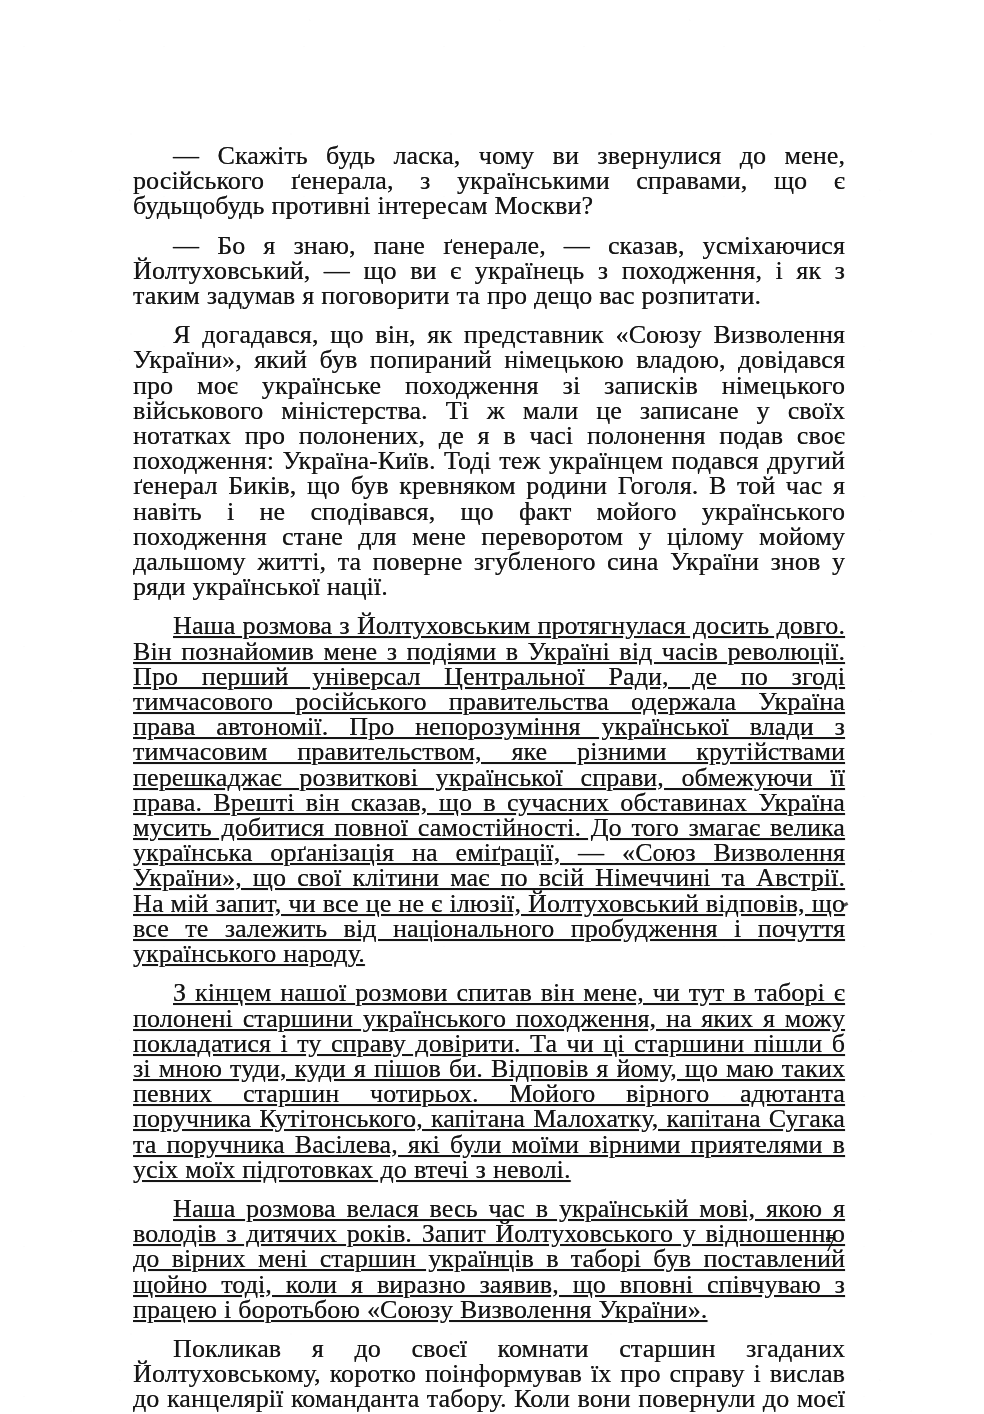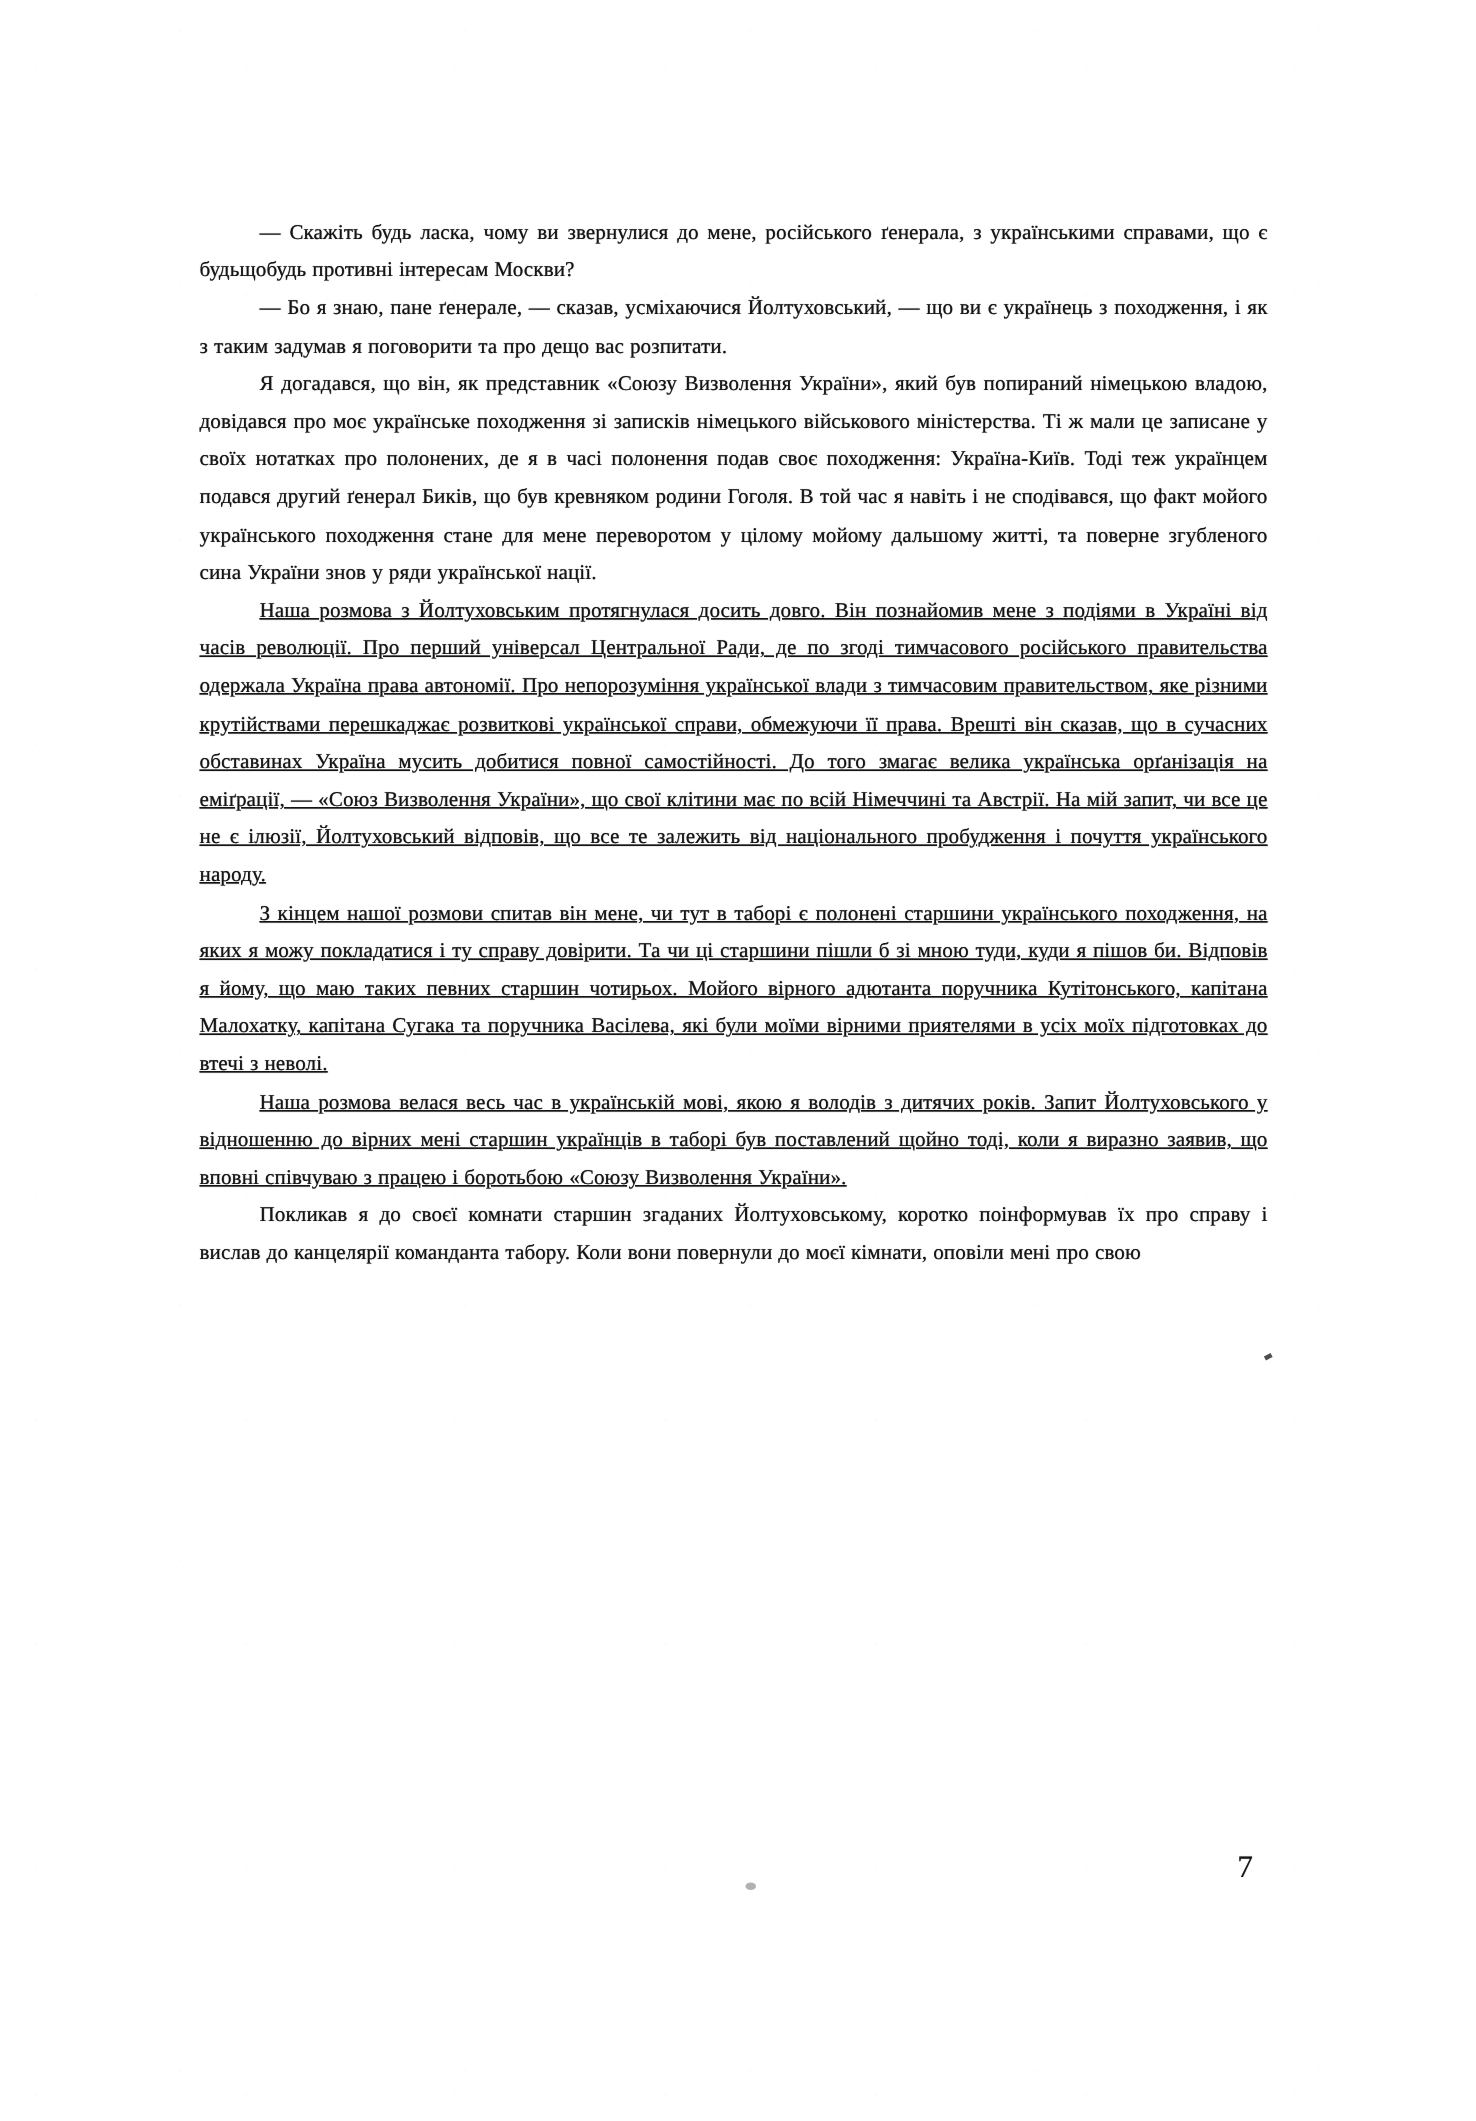--- a/index.html
+++ b/index.html
@@ -38,33 +38,33 @@
     position: absolute;
     left: 133px;
     top: 143px;
     width: 712px;
   }
 
   p.para {
     margin: 0;
     text-indent: 40px;
     text-align: justify;
-    font-size: 14px;
+    font-size: 26px;
     line-height: 25.2px;
     color: #151515;
     letter-spacing: 0.1px;
     word-spacing: 0.4px;
     
     text-shadow:
       0 0 0.6px rgba(0,0,0,0.55),
       0.3px 0.2px 0.4px rgba(0,0,0,0.28);
     -webkit-font-smoothing: none;
   }
   p.para + p.para {
-    margin-top: 0;
+    margin-top: 14px;
   }
   
   p.para.gap-before {
     margin-top: 5px;
     text-decoration: underline;
   }
 
   .hyphen-tick {
     
     position: absolute;

